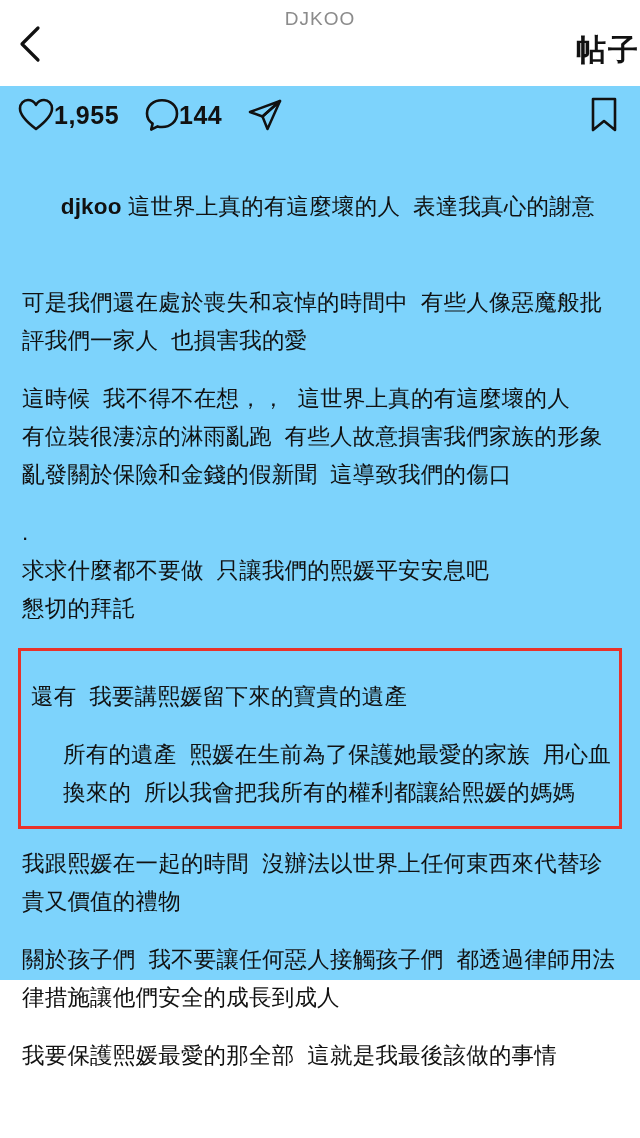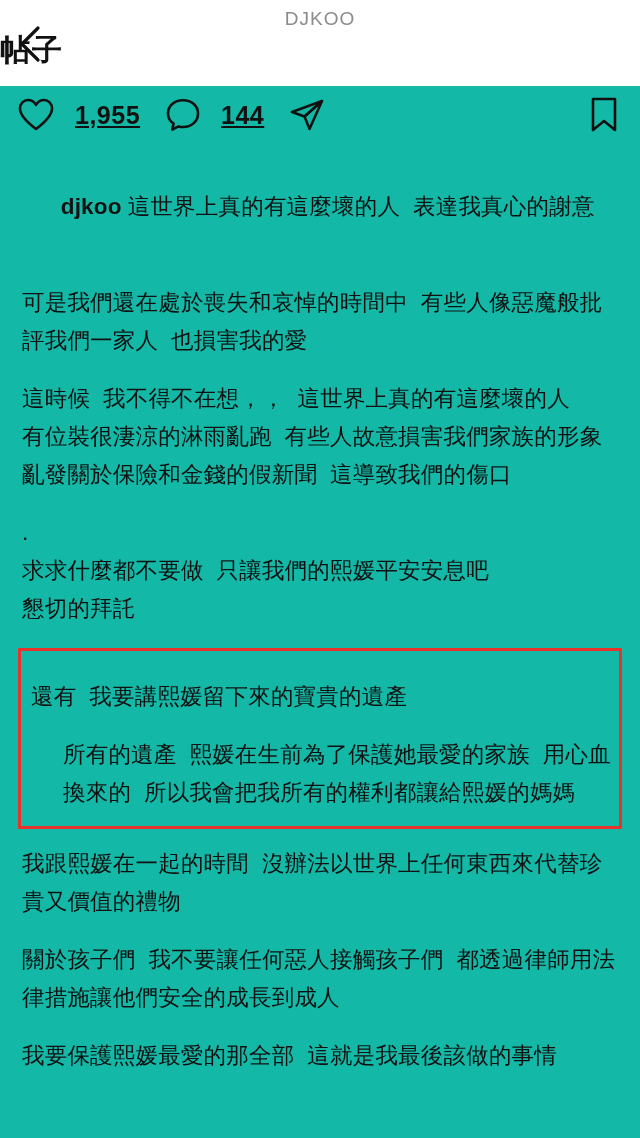--- a/index.html
+++ b/index.html
@@ -7,22 +7,22 @@
     margin: 0; padding: 0;
     width: 640px; height: 1138px;
     background: #ffffff;
     font-family: "Liberation Sans", "DejaVu Sans", sans-serif;
     color: #000000;
     overflow: hidden;
   }
   .screen {
     position: relative;
     width: 640px;
-    height: 1138px;
-    background: #14b8a6;
+    height: 980px;
+    background: #7dd3fc;
   }
 
   
   .header {
     position: relative;
     height: 86px;
     background: #ffffff;
   }
   .header-account {
     position: absolute;
@@ -30,21 +30,21 @@
     left: 0; right: 0;
     text-align: center;
     font-size: 19px;
     letter-spacing: 1px;
     color: #8b8b8b;
   }
   .header-title {
     position: absolute;
     top: 30px;
     left: 0; right: 0;
-    text-align: left;
+    text-align: right;
     font-size: 30px;
     font-weight: bold;
     color: #111111;
     letter-spacing: 2px;
   }
   .back-arrow {
     position: absolute;
     left: 14px;
     top: 22px;
     width: 34px;
@@ -62,24 +62,23 @@
     align-items: center;
   }
   .action-group {
     display: flex;
     align-items: center;
     margin-right: 26px;
   }
   .action-group .count {
     font-size: 25px;
     font-weight: bold;
-    margin-left: 21px;
+    margin-left: 0;
     color: #111;
     letter-spacing: 0.5px;
-    text-decoration: underline;
   }
   .icon-btn {
     display: inline-flex;
     align-items: center;
     justify-content: center;
     cursor: pointer;
   }
   .bookmark-btn {
     margin-left: auto;
     margin-right: 4px;

